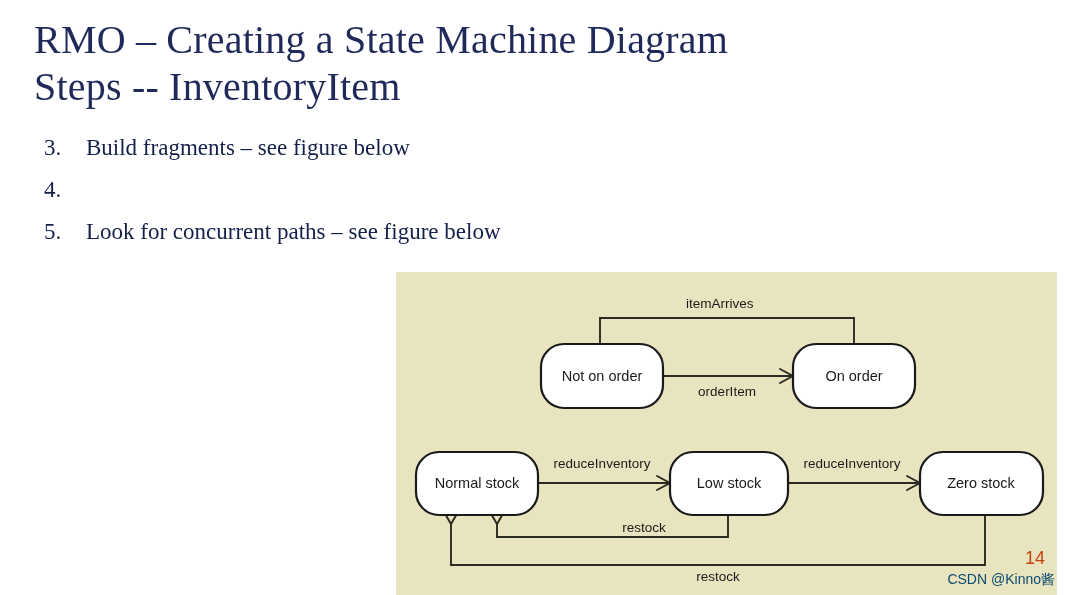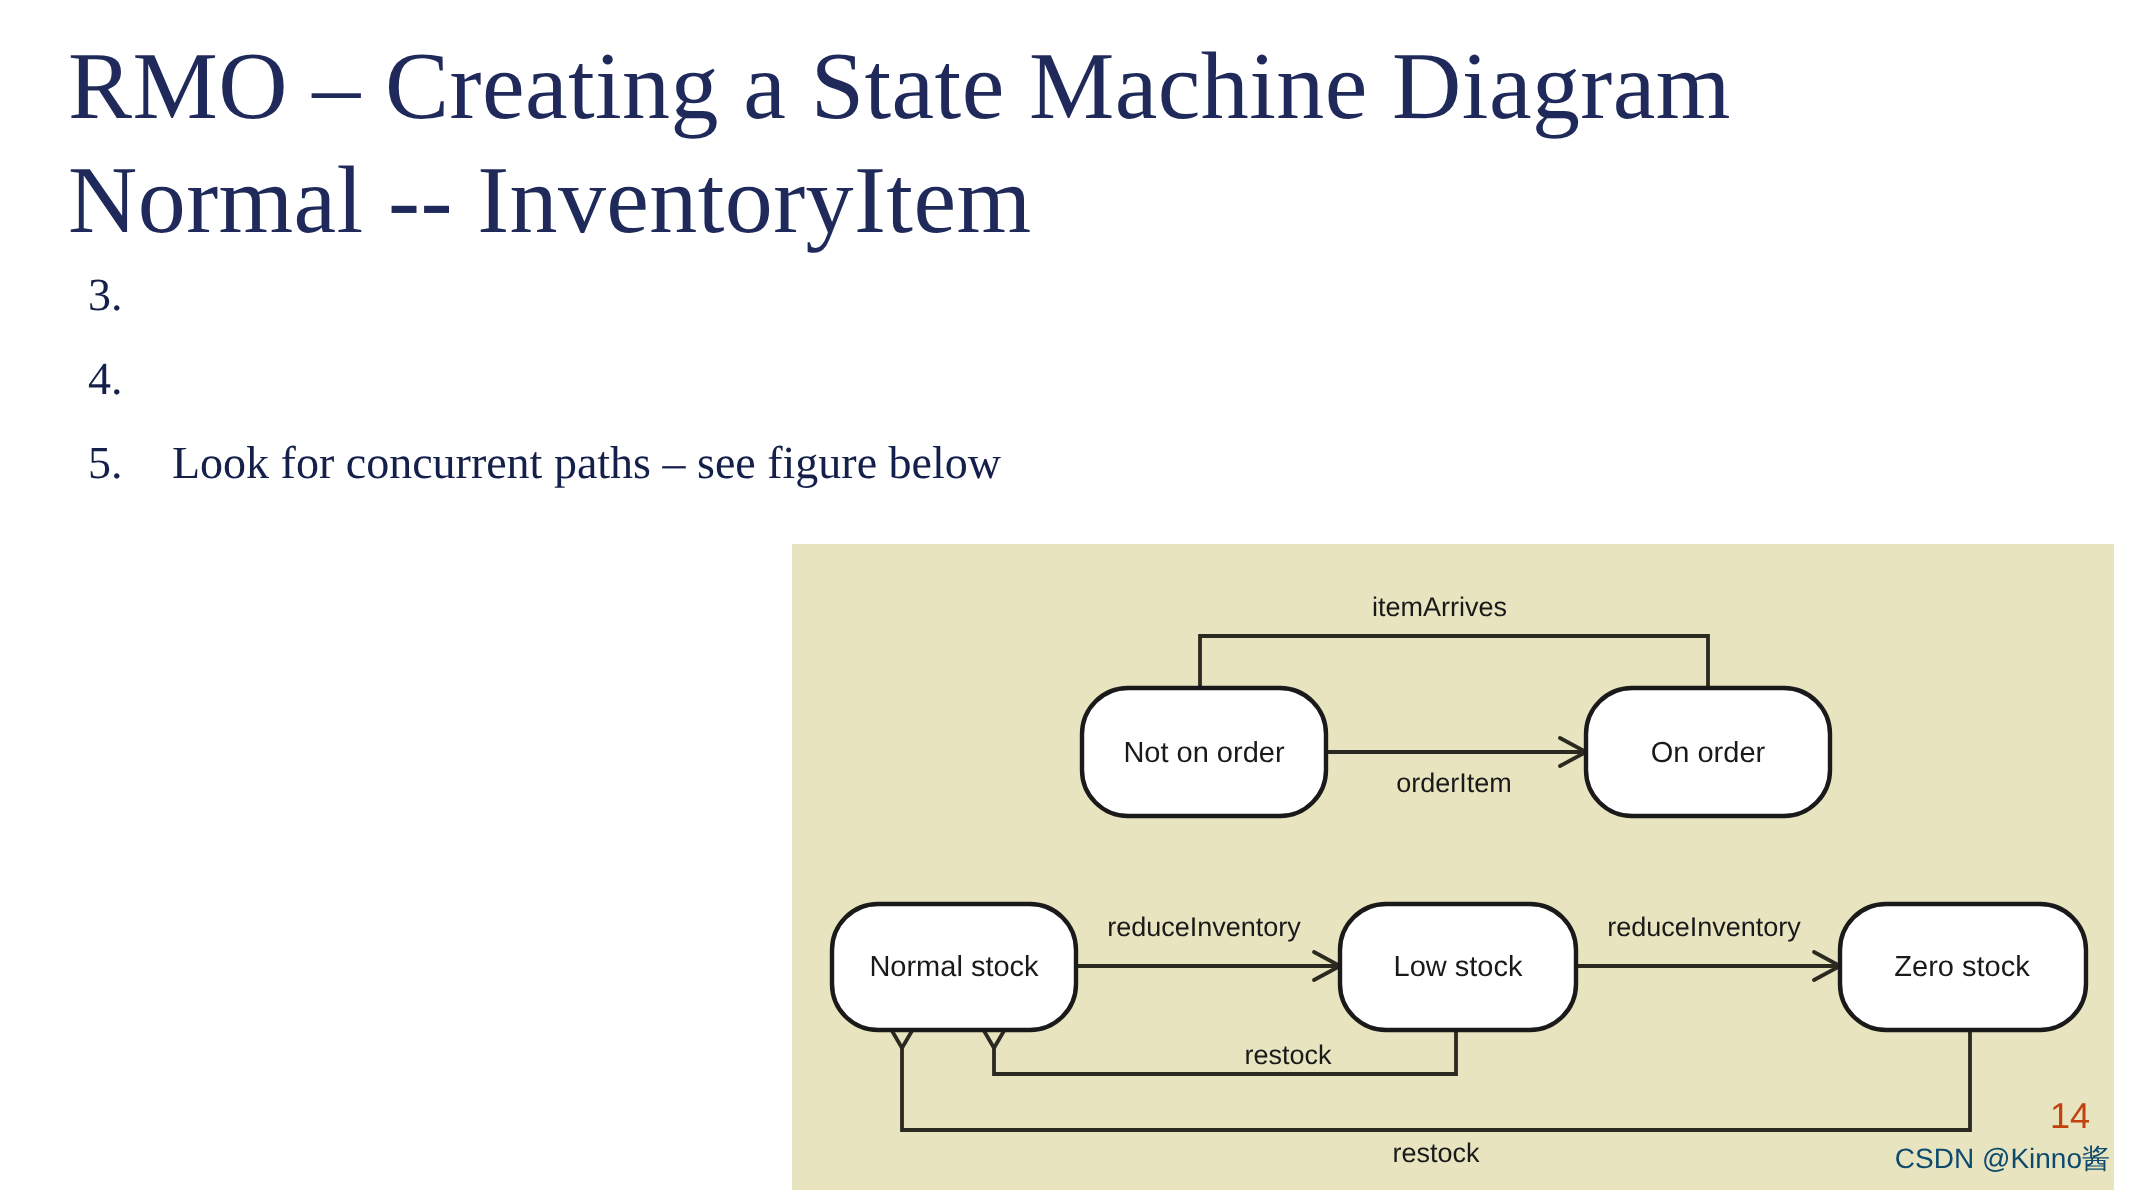--- a/index.html
+++ b/index.html
@@ -16,21 +16,21 @@
   }
 
   
   #slide-title {
     position: absolute;
     left: 34px;
     top: 16px;
     width: 980px;
     color: #1f2a5a;
     font-family: "Liberation Serif", serif;
-    font-size: 48px;
+    font-size: 40px;
     line-height: 1.18;
     font-weight: normal;
     letter-spacing: 0.2px;
   }
   #slide-title .tline { display: block; white-space: pre; }
 
   
   #steps-list {
     position: absolute;
     left: 34px;
@@ -116,26 +116,27 @@
     font-family: "Liberation Sans", sans-serif;
     font-size: 14px;
     white-space: nowrap;
   }
 </style>
 </head>
 <body>
 
 <div id="slide-title">
   <span class="tline">RMO – Creating a State Machine Diagram</span>
-  <span class="tline">Normal -- InventoryItem</span>
+  <span class="tline">Steps -- InventoryItem</span>
 </div>
 
 <div id="steps-list">
   <div class="step-row">
     <span class="step-num">3.</span>
+    <span class="step-text">Build fragments – see figure below</span>
   </div>
   <div class="step-row">
     <span class="step-num">4.</span>
   </div>
   <div class="step-row">
     <span class="step-num">5.</span>
     <span class="step-text">Look for concurrent paths – see figure below</span>
   </div>
 </div>
 

